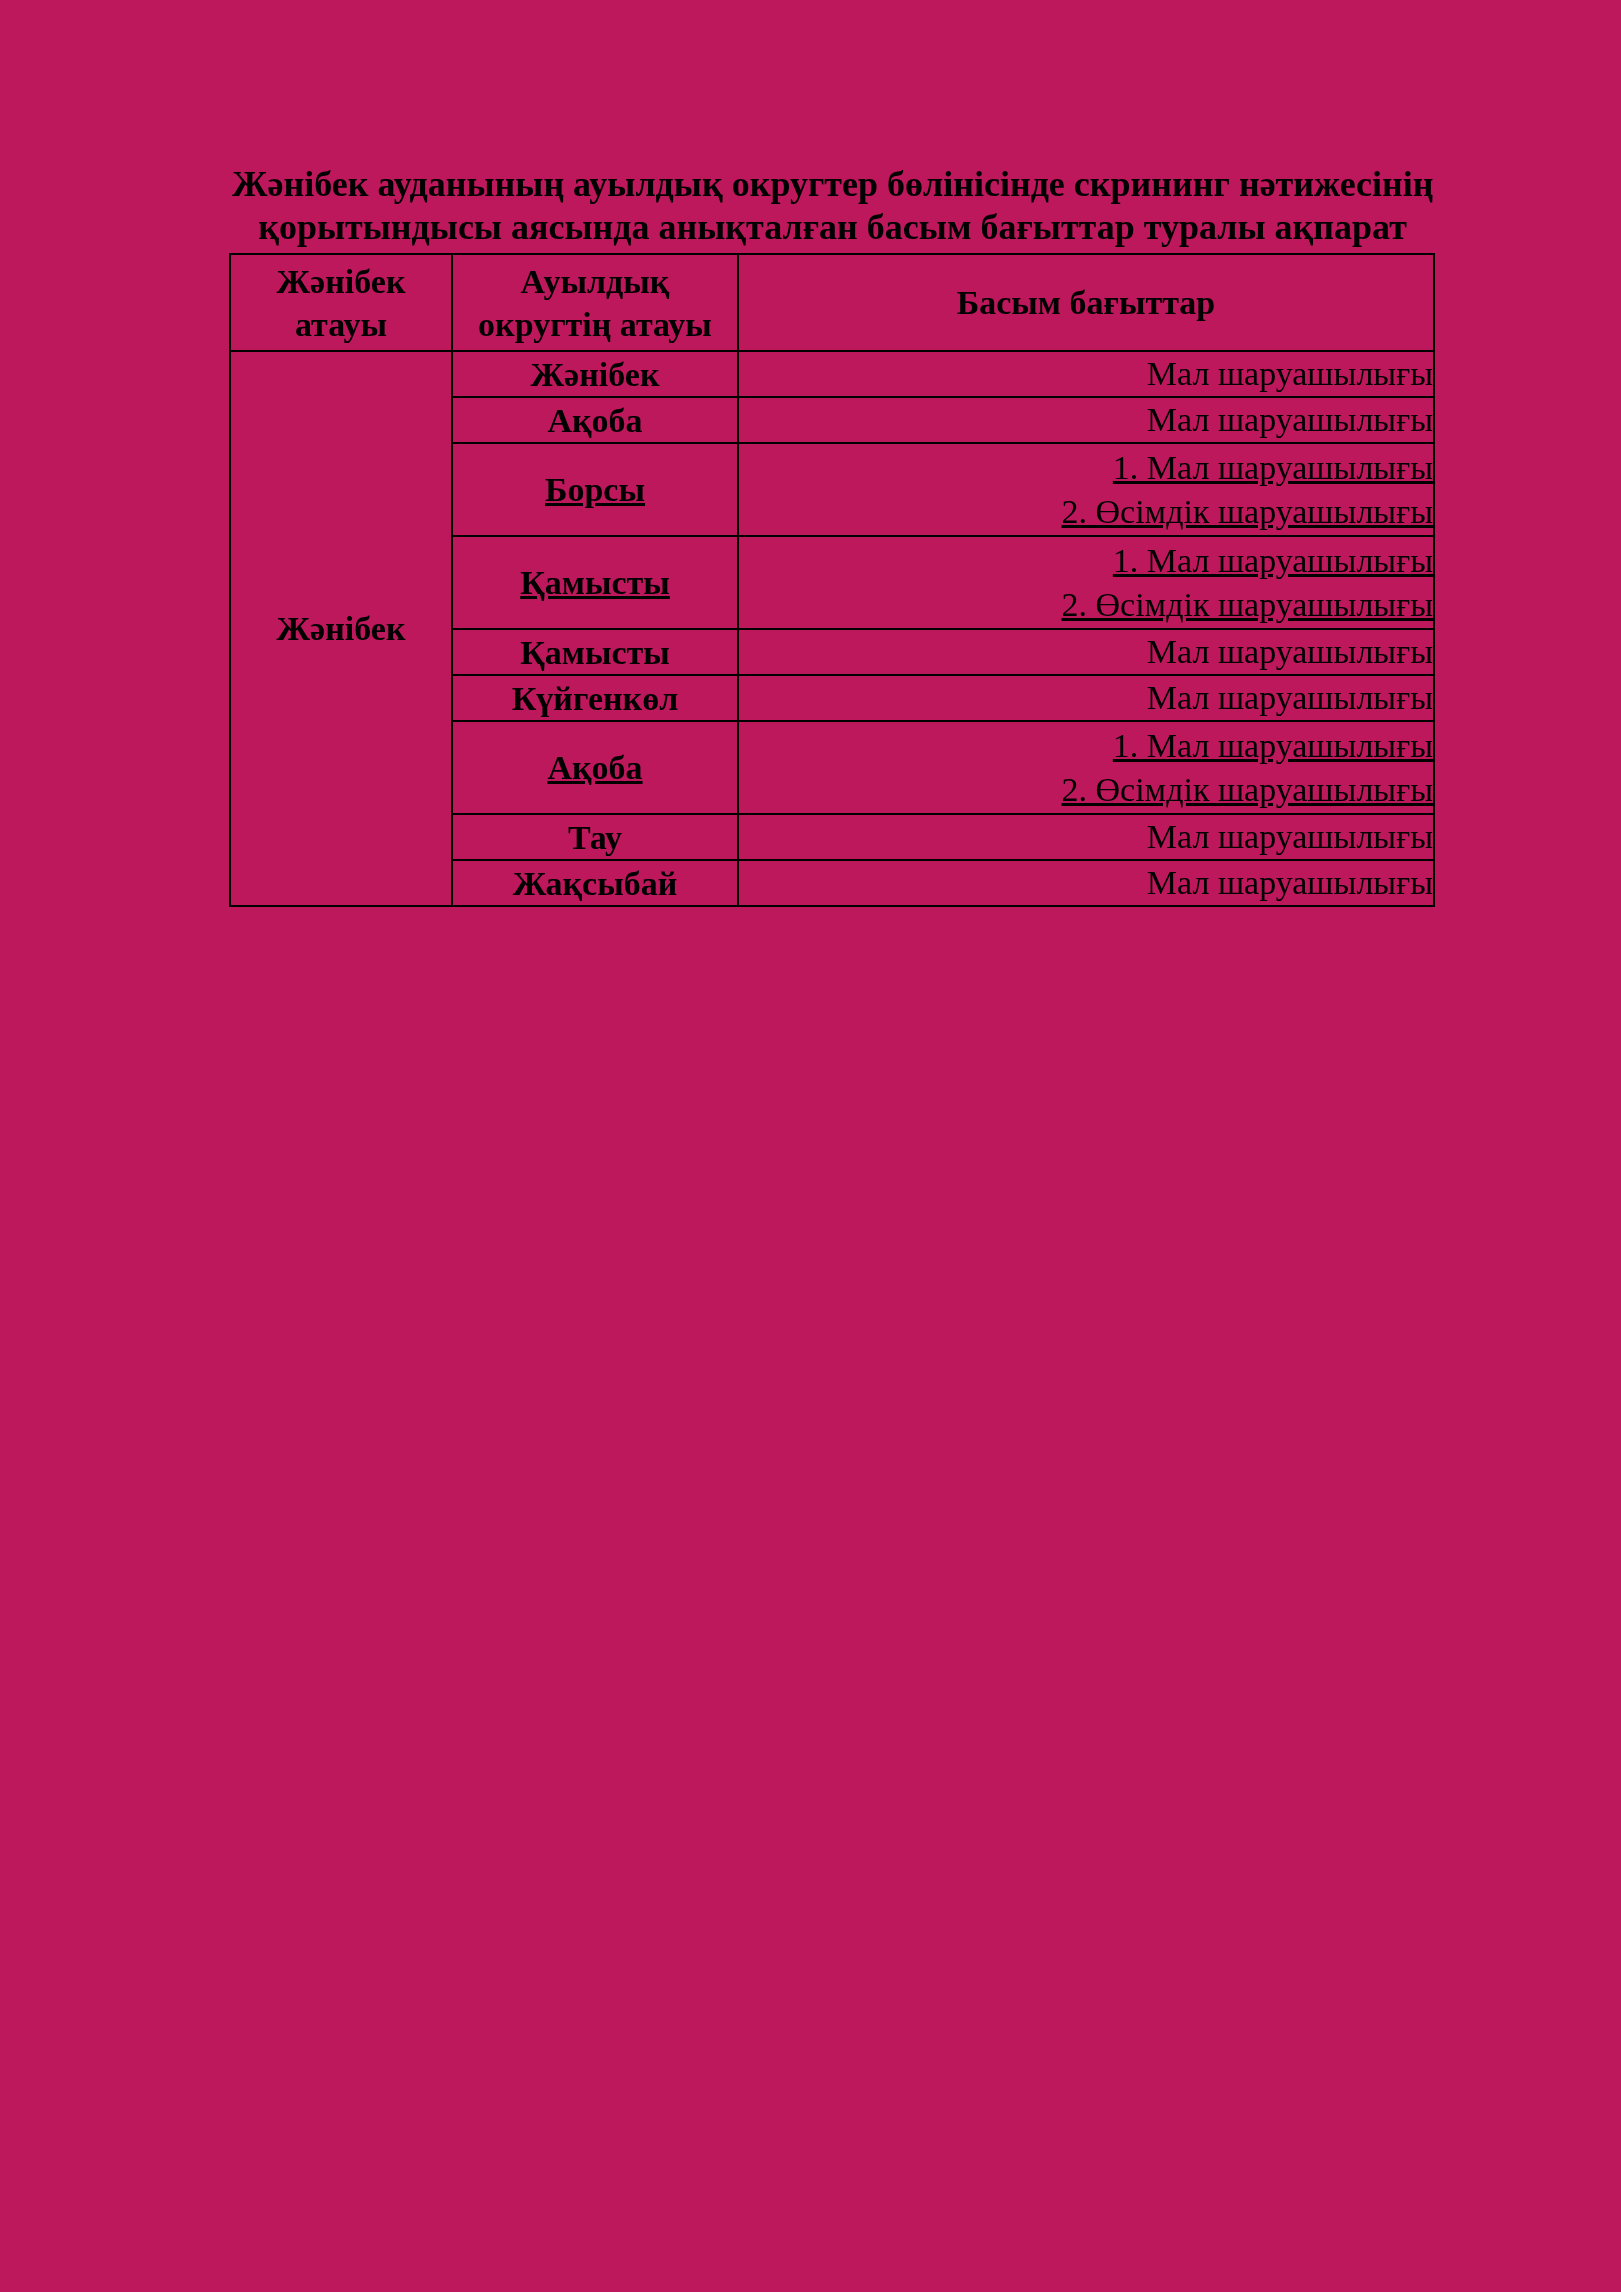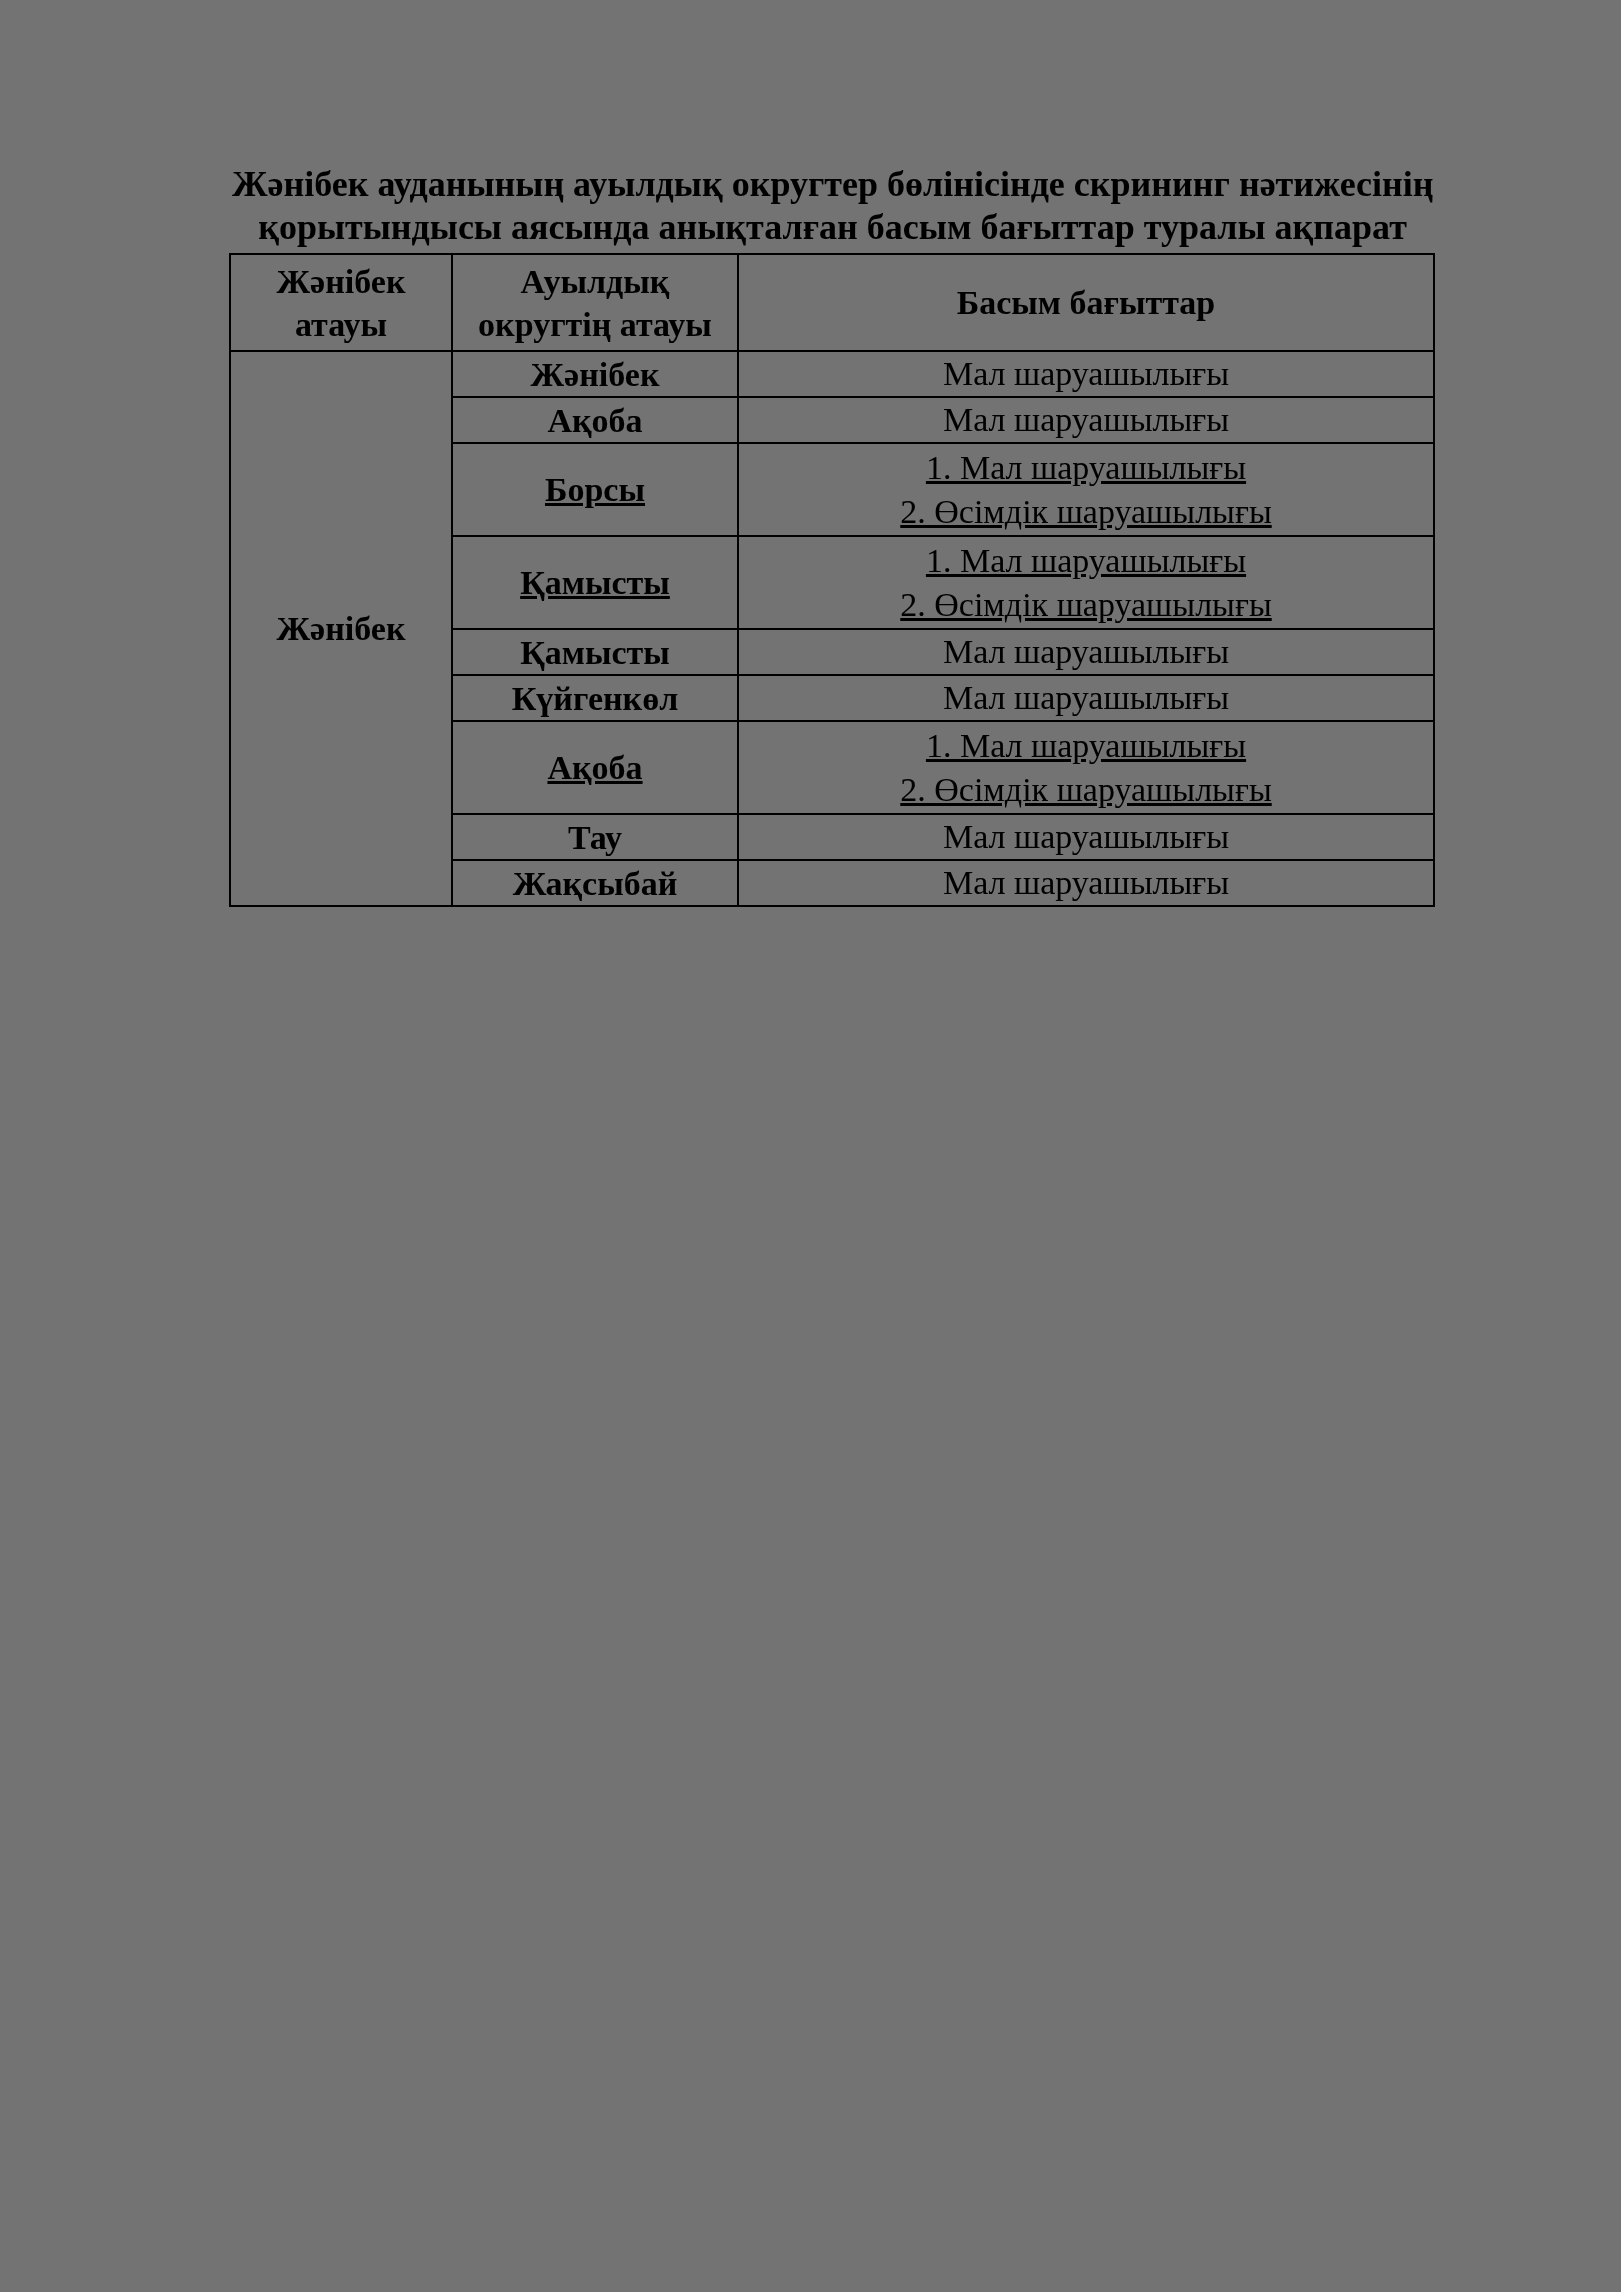--- a/index.html
+++ b/index.html
@@ -5,21 +5,21 @@
   html, body {
     margin: 0;
     padding: 0;
     background: #e8e8e8;
   }
   .page {
     position: relative;
     width: 1621px;
     height: 2293px;
     margin: 0 auto;
-    background: #737373;
+    background: #be185d;
     color: #000000;
     font-family: "Liberation Serif", serif;
     overflow: hidden;
   }
   .doc-title {
     position: absolute;
     left: 232px;
     top: 163px;
     width: 1201px;
     text-align: center;
@@ -64,21 +64,21 @@
     text-align: center;
     border-left-width: 2.9px;
     border-bottom: 0 none;  
   }
   .okrug-cell {
     font-weight: bold;
     text-align: center;
     line-height: 39px;
   }
   .directions-cell {
-    text-align: center;
+    text-align: right;
     padding-left: 12.7px;
     line-height: 44px;
     border-right-width: 2.9px;
   }
   .main-table tbody tr:last-child .okrug-cell,
   .main-table tbody tr:last-child .directions-cell {
     border-bottom-width: 2.9px;
   }
   .direction-item {
     white-space: nowrap;

